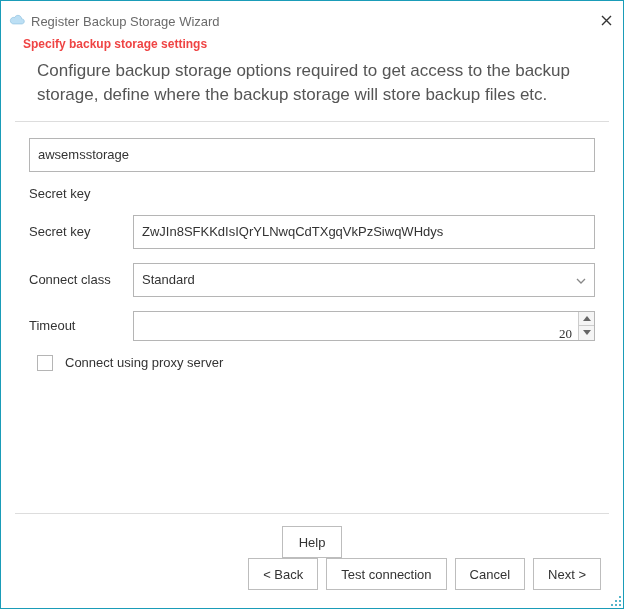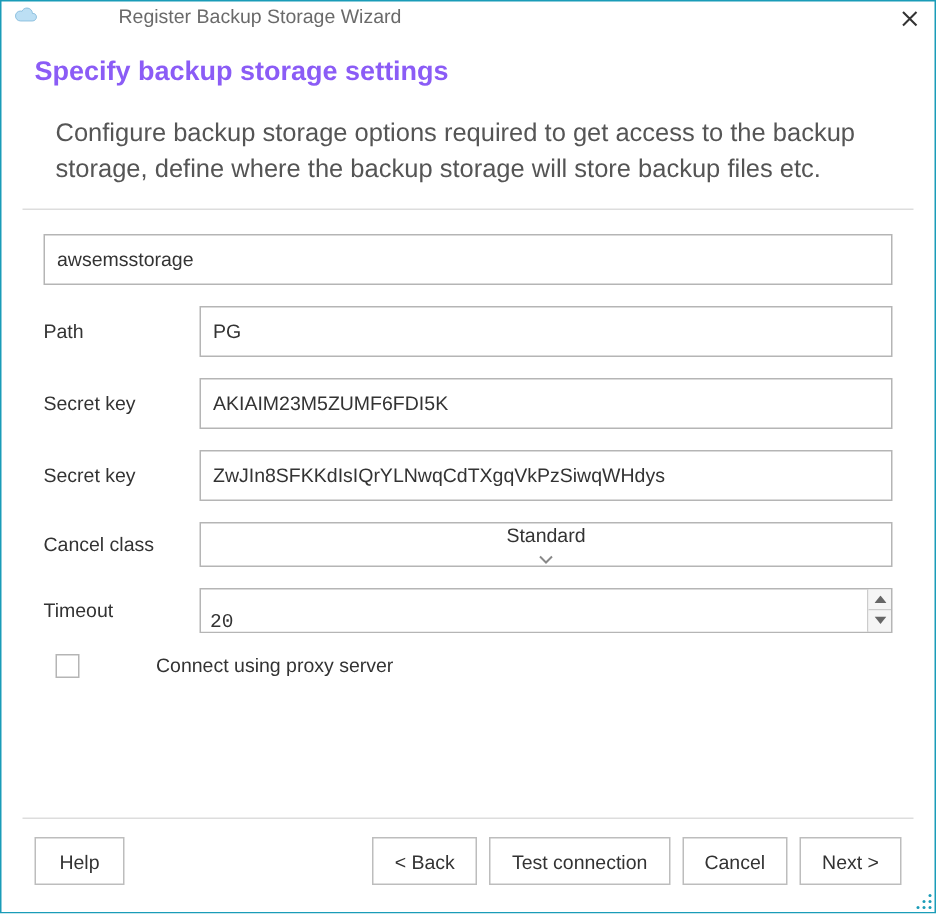--- a/index.html
+++ b/index.html
@@ -1,43 +1,43 @@
 <!DOCTYPE html>
 <html><head>
 <meta charset="utf-8">
 <style>
 * { box-sizing: border-box; margin: 0; padding: 0; }
 body { font-family: "Segoe UI", Tahoma, sans-serif; font-size: 13px; color: #333; background: #fff; }
 .window { width: 624px; height: 609px; border: 1px solid #1a9cb8; position: relative; background: #fff; display: flex; flex-direction: column; }
-.titlebar { display: flex; align-items: flex-start; padding: 2px 8px; height: 30px; gap: 48px; }
+.titlebar { display: flex; align-items: flex-end; padding: 2px 8px; height: 30px; }
 .titlebar .cloud-icon { width: 16px; height: 16px; margin-right: 6px; }
 .titlebar .title { flex: 1; color: #6a6a6a; font-size: 13px; }
 .titlebar .close { width: 18px; height: 18px; display: flex; align-items: center; justify-content: center; cursor: pointer; color: #333; font-size: 14px; }
 .header { padding: 6px 22px 14px 22px; }
-.header .h1 { font-weight: 600; font-size: 18px; color: #8b5cf6; margin-bottom: 19px; }
+.header .h1 { font-weight: 600; font-size: 12px; color: #ef4444; margin-bottom: 8px; }
 .header .desc { color: #555; font-size: 17px; line-height: 1.4; padding-left: 14px; }
 .divider { height: 1px; background: #ddd; margin: 0 14px; }
 .form { padding: 16px 28px 0 28px; }
 .row { display: flex; align-items: center; margin-bottom: 14px; }
 .row .label { width: 104px; color: #333; font-size: 13px; }
 .row .field { flex: 1; }
 .text-input { width: 100%; height: 14px; border: 1px solid #b5b5b5; padding: 16px 8px; font-family: inherit; font-size: 13px; color: #333; background: #fff; }
-.select { width: 100%; height: 30px; border: 1px solid #b5b5b5; padding: 0 8px; font-family: inherit; font-size: 13px; color: #333; background: #fff; display: flex; align-items: center; justify-content: space-between; cursor: pointer; flex-direction: column; }
+.select { width: 100%; height: 30px; border: 1px solid #b5b5b5; padding: 16px 8px; font-family: inherit; font-size: 13px; color: #333; background: #fff; display: flex; align-items: center; justify-content: space-between; cursor: pointer; }
 .select .chev { color: #888; }
 .spinner { width: 100%; height: 30px; border: 1px solid #b5b5b5; display: flex; align-items: stretch; background: #fff; }
-.spinner input { flex: 1; border: none; padding: 0 6px; font-family: Liberation Mono, monospace; font-size: 13px; color: #333; margin-top: 16px; }
+.spinner input { flex: 1; border: none; text-align: right; padding: 0 6px; font-family: Liberation Serif, serif; font-size: 13px; color: #333; margin-top: 16px; }
 .spinner .buttons { display: flex; flex-direction: column; border-left: 1px solid #ccc; width: 16px; }
 .spinner .btn { flex: 1; display: flex; align-items: center; justify-content: center; border: none; background: #f5f5f5; cursor: pointer; padding: 0; }
 .spinner .btn:first-child { border-bottom: 1px solid #ccc; }
 .spinner .btn svg { width: 8px; height: 5px; }
-.checkbox-row { display: flex; align-items: center; margin-top: 10px; padding-left: 8px; gap: 39px; }
+.checkbox-row { display: flex; align-items: center; margin-top: 10px; padding-left: 8px; }
 .checkbox-row .box { width: 16px; height: 16px; border: 1px solid #b5b5b5; margin-right: 12px; cursor: pointer; background: #fff; }
 .checkbox-row .cblabel { color: #333; font-size: 13px; }
 .spacer { flex: 1; }
-.footer { padding: 12px 22px 18px 22px; display: flex; align-items: center; }
+.footer { padding: 12px 22px 18px 22px; display: flex; align-items: center; flex-direction: column; }
 .footer .right { margin-left: auto; display: flex; gap: 8px; }
 .btn-std { height: 32px; border: 1px solid #bdbdbd; background: #fff; color: #333; font-family: inherit; font-size: 13px; padding: 0 14px; cursor: pointer; min-width: 60px; }
 .resize-grip { position: absolute; right: 1px; bottom: 1px; width: 12px; height: 12px; }
 </style>
 </head>
 <body>
 
 <div class="window">
   <div class="titlebar">
     <span class="cloud-icon">
@@ -57,33 +57,28 @@
     <div class="h1">Specify backup storage settings</div>
     <div class="desc">Configure backup storage options required to get access to the backup storage, define where the backup storage will store backup files etc.</div>
   </div>
   <div class="divider"></div>
 
   <div class="form">
     <div class="row">
       <div class="field"><input class="text-input" type="text" value="awsemsstorage" style=""></div>
     </div>
     <div class="row">
-      <div class="label">Path</div>
-      <div class="field"><input class="text-input" type="text" value="PG" style=""></div>
-    </div>
-    <div class="row">
       <div class="label">Secret key</div>
-      <div class="field"><input class="text-input" type="text" value="AKIAIM23M5ZUMF6FDI5K" style=""></div>
     </div>
     <div class="row">
       <div class="label">Secret key</div>
       <div class="field"><input class="text-input" type="text" value="ZwJIn8SFKKdIsIQrYLNwqCdTXgqVkPzSiwqWHdys" style=""></div>
     </div>
     <div class="row">
-      <div class="label">Cancel class</div>
+      <div class="label">Connect class</div>
       <div class="field">
         <div class="select">
           <span>Standard</span>
           <span class="chev">
             <svg width="10" height="6" viewBox="0 0 10 6">
                 <path d="M1 1 L5 5 L9 1" stroke="#888" stroke-width="1.3" fill="none"></path>
               </svg>
           </span>
         </div>
       </div>

